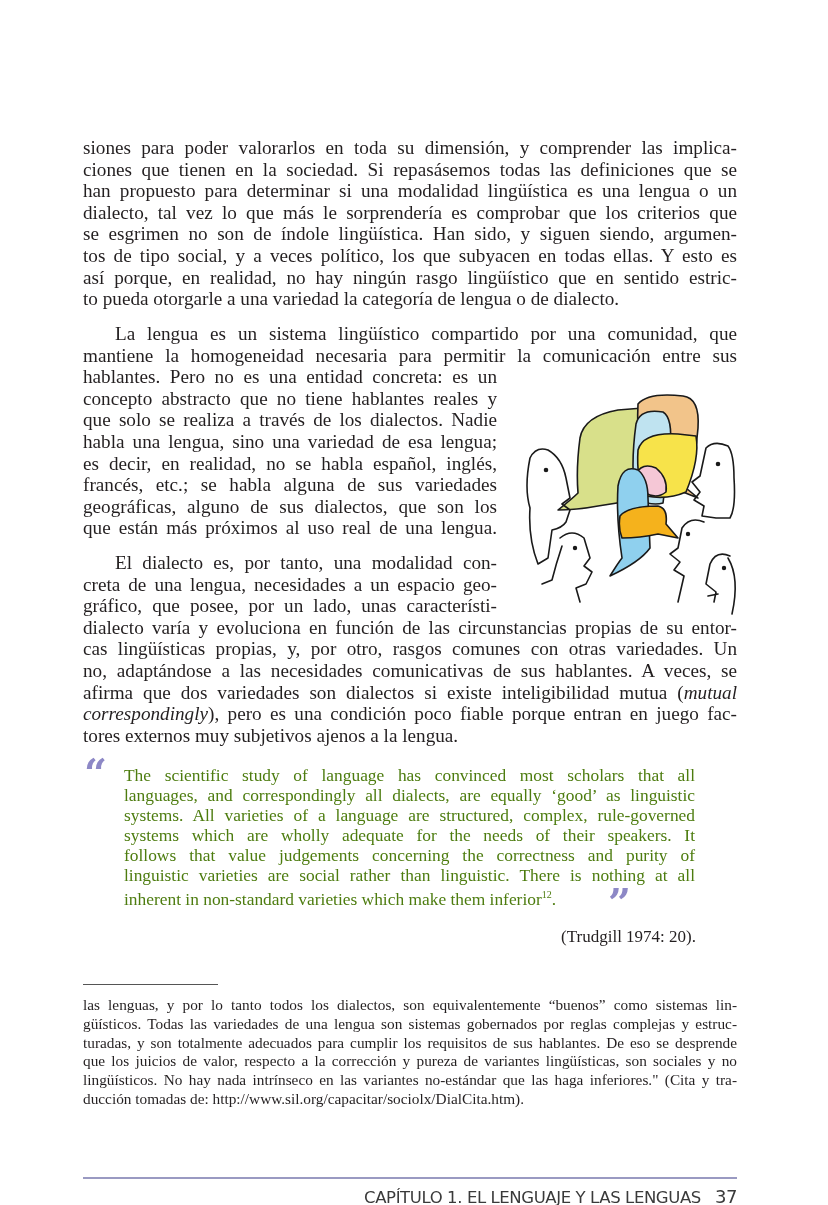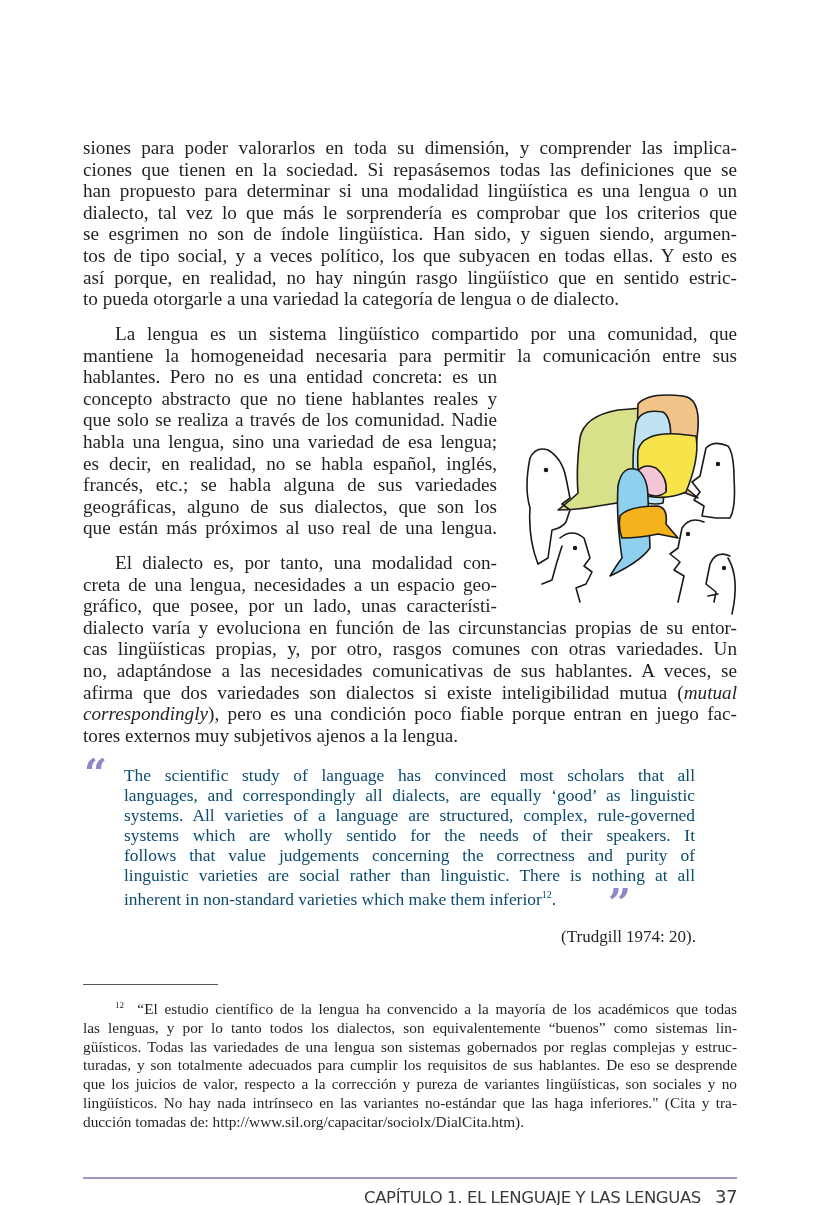--- a/index.html
+++ b/index.html
@@ -17,21 +17,21 @@
   .p3 { top: 496px; }
   .line { display: block; text-align: justify; text-align-last: justify; white-space: nowrap; }
   .line.last { text-align-last: left; }
   .narrow { width: 414px; }
   b { font-weight: normal; }
 
   .illustration { position: absolute; left: 518px; top: 332px; width: 228px; height: 230px; }
 
   .quote-block {
     position: absolute; left: 124px; top: 709px; width: 571px;
-    font-size: 17.4px; line-height: 20px; color: #0c4a6e;
+    font-size: 17.4px; line-height: 20px; color: #4d7c0f;
   }
   .q-open { position: absolute; left: 84px; top: 697px; font-family: "DejaVu Serif", serif; font-size: 40px; font-weight: bold; color: #8d88c6; letter-spacing: -4px; line-height: 40px; }
   .q-close { position: absolute; left: 608px; top: 827px; font-family: "DejaVu Serif", serif; font-size: 40px; font-weight: bold; color: #8d88c6; letter-spacing: -4px; line-height: 40px; }
   .cite { position: absolute; right: 132px; top: 871px; font-size: 17px; }
 
   .fn-rule { position: absolute; left: 83px; top: 928px; width: 135px; height: 1px; background: #555; }
   .footnote {
     position: absolute; left: 83px; top: 940px; width: 654px;
     font-size: 15.3px; line-height: 18.8px;
   }
@@ -60,21 +60,21 @@
     <span class="line">tos de tipo social, y a veces político, los que subyacen en todas ellas. Y esto es</span>
     <span class="line">así porque, en realidad, no hay ningún rasgo lingüístico que en sentido estric-</span>
     <span class="line last">to pueda otorgarle a una variedad la categoría de lengua o de dialecto.</span>
   </div>
 
   <div class="body-block p2">
     <span class="line" style="padding-left:32px"><span>La </span><b>lengua</b><span> es un sistema lingüístico compartido por una comunidad, que</span></span>
     <span class="line">mantiene la homogeneidad necesaria para permitir la comunicación entre sus</span>
     <span class="line narrow">hablantes. Pero no es una entidad concreta: es un</span>
     <span class="line narrow">concepto abstracto que no tiene hablantes reales y</span>
-    <span class="line narrow"><span>que solo se realiza a través de los </span><b>comunidad</b><span>. Nadie</span></span>
+    <span class="line narrow"><span>que solo se realiza a través de los </span><b>dialectos</b><span>. Nadie</span></span>
     <span class="line narrow">habla una lengua, sino una variedad de esa lengua;</span>
     <span class="line narrow">es decir, en realidad, no se habla español, inglés,</span>
     <span class="line narrow">francés, etc.; se habla alguna de sus variedades</span>
     <span class="line narrow">geográficas, alguno de sus dialectos, que son los</span>
     <span class="line narrow">que están más próximos al uso real de una lengua.</span>
   </div>
 
   <div class="body-block p3">
     <span class="line narrow" style="padding-left:32px;width:382px"><span>El </span><b>dialecto</b><span> es, por tanto, una modalidad con-</span></span>
     <span class="line narrow">creta de una lengua, necesidades a un espacio geo-</span>
@@ -121,31 +121,30 @@
         </g>
       </g>
     </svg>
   </div>
 
   <div class="q-open">“</div>
   <div class="quote-block">
     <span class="line">The scientific study of language has convinced most scholars that all</span>
     <span class="line">languages, and correspondingly all dialects, are equally ‘good’ as linguistic</span>
     <span class="line">systems. All varieties of a language are structured, complex, rule-governed</span>
-    <span class="line">systems which are wholly sentido for the needs of their speakers. It</span>
+    <span class="line">systems which are wholly adequate for the needs of their speakers. It</span>
     <span class="line">follows that value judgements concerning the correctness and purity of</span>
     <span class="line">linguistic varieties are social rather than linguistic. There is nothing at all</span>
     <span class="line last"><span>inherent in non-standard varieties which make them inferior</span><sup>12</sup><span>.</span></span>
   </div>
   <div class="q-close">”</div>
   <div class="cite">(Trudgill 1974: 20).</div>
 
   <div class="fn-rule"></div>
   <div class="footnote">
-    <span class="line" style="padding-left:32px"><sup>12</sup>&nbsp;&nbsp;<span>“El estudio científico de la lengua ha convencido a la mayoría de los académicos que todas</span></span>
     <span class="line">las lenguas, y por lo tanto todos los dialectos, son equivalentemente “buenos” como sistemas lin-</span>
     <span class="line">güísticos. Todas las variedades de una lengua son sistemas gobernados por reglas complejas y estruc-</span>
     <span class="line">turadas, y son totalmente adecuados para cumplir los requisitos de sus hablantes. De eso se desprende</span>
     <span class="line">que los juicios de valor, respecto a la corrección y pureza de variantes lingüísticas, son sociales y no</span>
     <span class="line">lingüísticos. No hay nada intrínseco en las variantes no-estándar que las haga inferiores." (Cita y tra-</span>
     <span class="line last">ducción tomadas de: http://www.sil.org/capacitar/sociolx/DialCita.htm).</span>
   </div>
 
   <div class="footer-rule"></div>
   <div class="running-head">

